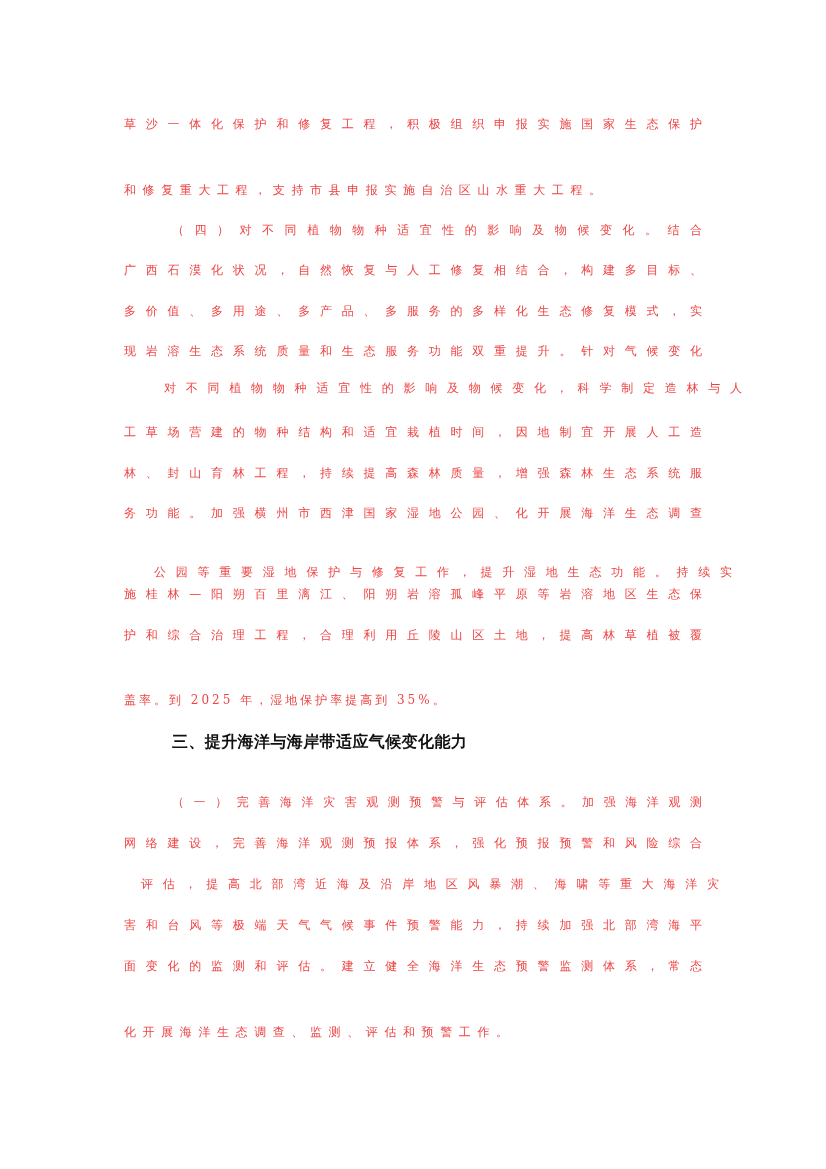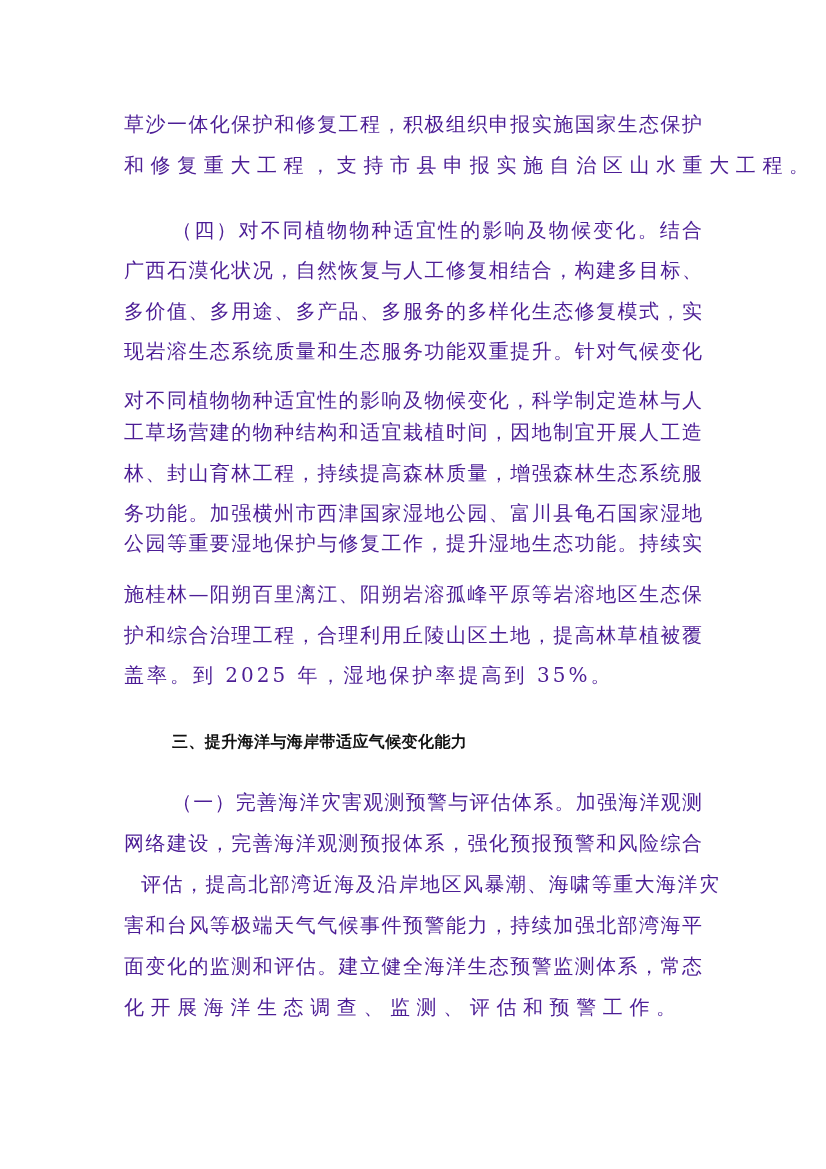--- a/index.html
+++ b/index.html
@@ -21,34 +21,35 @@
       width: 826px;
       height: 1169px;
       background: #ffffff;
     }
     .line {
       position: absolute;
       left: 124px;
       width: 578px;
       height: 40px;
       line-height: 40px;
-      font-size: 20px;
+      font-size: 12px;
       white-space: nowrap;
       text-align: justify;
       text-align-last: justify;
-      color: #4c1d95;
+      color: #ef4444;
     }
     .line.indent {
       left: 172px;
       width: 530px;
     }
     .line.last {
       text-align: right;
       text-align-last: left;
       letter-spacing: 6.6px;
+      margin-top: 25px;
     }
     .heading {
       position: absolute;
       left: 172px;
       height: 40px;
       line-height: 40px;
       font-size: 16px;
       font-weight: bold;
       font-family: "DejaVu Sans", "Liberation Sans", sans-serif;
       white-space: nowrap;
@@ -61,25 +62,25 @@
 
 <div class="page">
 
   <div class="line" style="top:104px;">草沙一体化保护和修复工程，积极组织申报实施国家生态保护</div>
   <div class="line last" style="top:145px;">和修复重大工程，支持市县申报实施自治区山水重大工程。</div>
 
   <div class="line indent" style="top:210px;">（四）对不同植物物种适宜性的影响及物候变化。结合</div>
   <div class="line" style="top:250px;">广西石漠化状况，自然恢复与人工修复相结合，构建多目标、</div>
   <div class="line" style="top:291px;">多价值、多用途、多产品、多服务的多样化生态修复模式，实</div>
   <div class="line" style="top:331px;">现岩溶生态系统质量和生态服务功能双重提升。针对气候变化</div>
-  <div class="line" style="top:380px;">对不同植物物种适宜性的影响及物候变化，科学制定造林与人</div>
+  <div class="line" style="top:368px;margin-left:40px;">对不同植物物种适宜性的影响及物候变化，科学制定造林与人</div>
   <div class="line" style="top:412px;">工草场营建的物种结构和适宜栽植时间，因地制宜开展人工造</div>
   <div class="line" style="top:453px;">林、封山育林工程，持续提高森林质量，增强森林生态系统服</div>
-  <div class="line" style="top:493px;">务功能。加强横州市西津国家湿地公园、富川县龟石国家湿地</div>
-  <div class="line" style="top:523px;">公园等重要湿地保护与修复工作，提升湿地生态功能。持续实</div>
+  <div class="line" style="top:493px;">务功能。加强横州市西津国家湿地公园、化开展海洋生态调查</div>
+  <div class="line" style="top:552px;margin-left:30px;">公园等重要湿地保护与修复工作，提升湿地生态功能。持续实</div>
   <div class="line" style="top:574px;">施桂林—阳朔百里漓江、阳朔岩溶孤峰平原等岩溶地区生态保</div>
   <div class="line" style="top:615px;">护和综合治理工程，合理利用丘陵山区土地，提高林草植被覆</div>
   <div class="line last" style="top:655px; letter-spacing:3px;">盖率。到 2025 年，湿地保护率提高到 35%。</div>
 
   <div class="heading" style="top:722px;">三、提升海洋与海岸带适应气候变化能力</div>
 
   <div class="line indent" style="top:782px;">（一）完善海洋灾害观测预警与评估体系。加强海洋观测</div>
   <div class="line" style="top:823px;">网络建设，完善海洋观测预报体系，强化预报预警和风险综合</div>
   <div class="line" style="top:864px;margin-left:17px;">评估，提高北部湾近海及沿岸地区风暴潮、海啸等重大海洋灾</div>
   <div class="line" style="top:905px;">害和台风等极端天气气候事件预警能力，持续加强北部湾海平</div>

